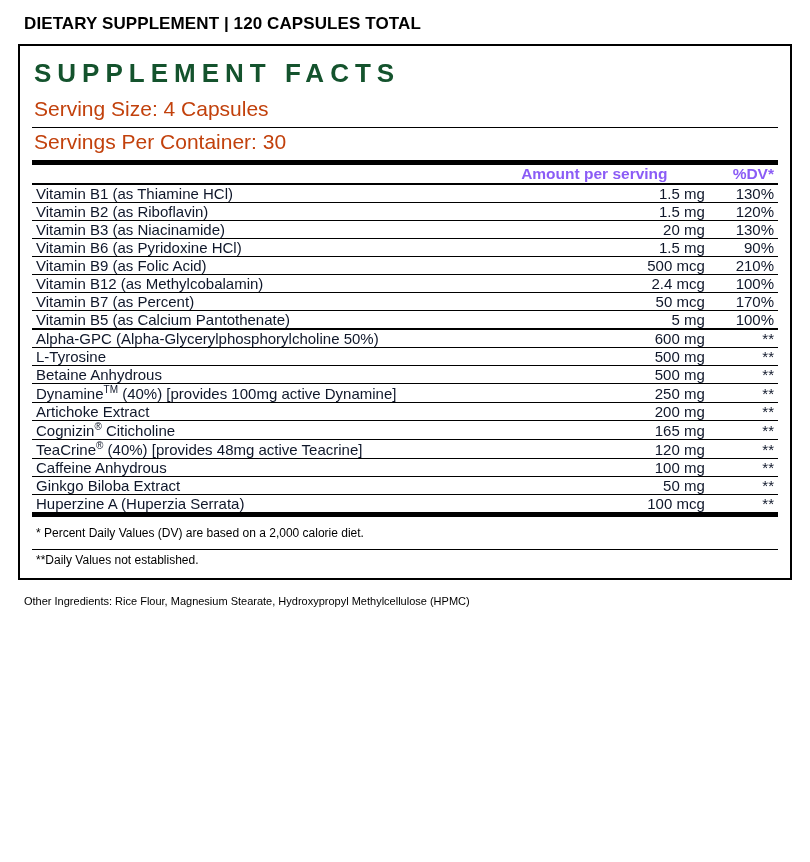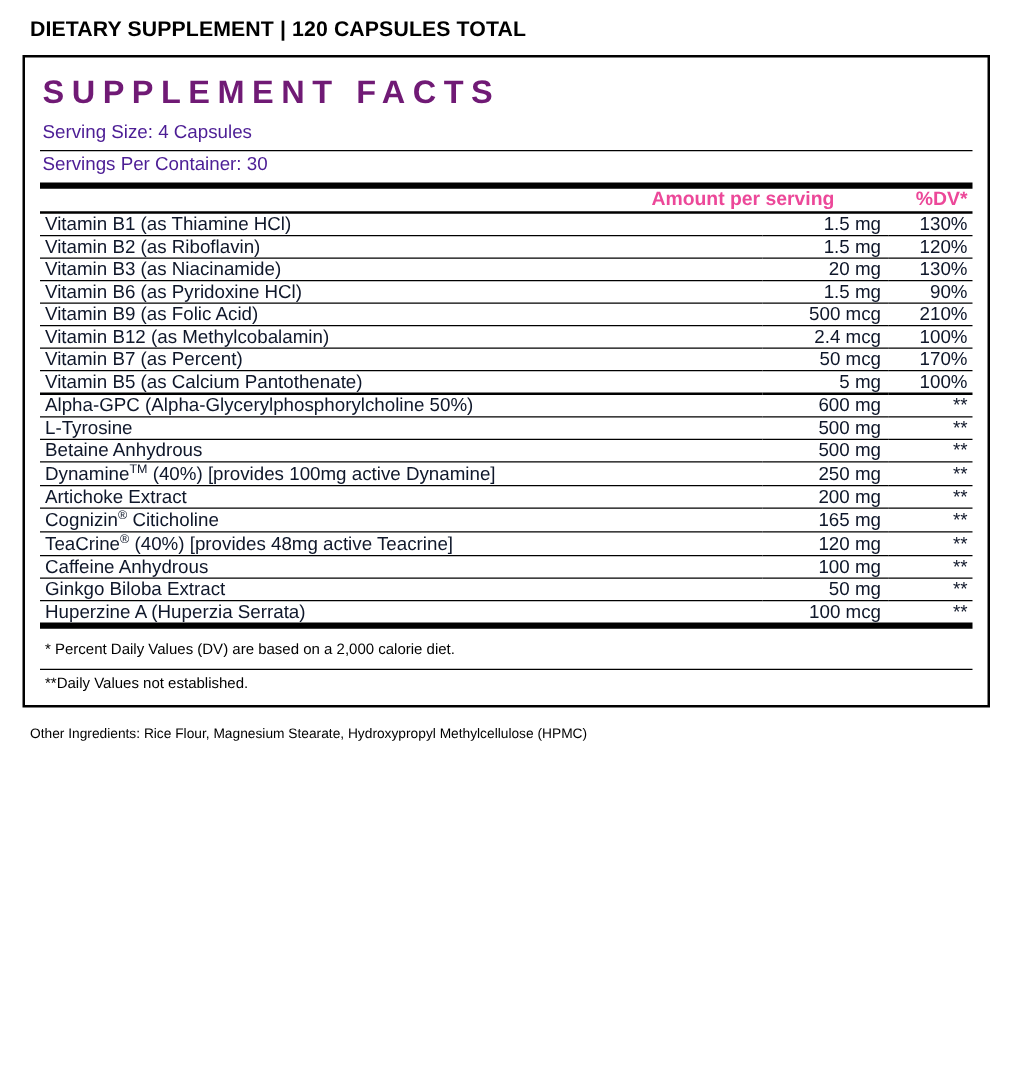--- a/index.html
+++ b/index.html
@@ -32,26 +32,26 @@
     border: 2px solid #000;
     box-sizing: border-box;
     padding: 10px 12px 8px 12px;
     width: 774px;
   }
   .sf-title {
     font-size: 26px;
     font-weight: bold;
     letter-spacing: 6px;
     margin: 2px 0 8px 2px;
-    color: #701a75;
+    color: #14532d;
   }
   .serving-line {
-    font-size: 15px;
+    font-size: 21px;
     margin: 2px 0 0 2px;
-    color: #4c1d95;
+    color: #c2410c;
   }
   .rule-thin {
     border-bottom: 1px solid #000;
     margin: 6px 0 0 0;
   }
   .rule-med {
     border-bottom: 2px solid #000;
     margin: 0;
   }
   .rule-thick {
@@ -65,21 +65,21 @@
   }
   table.facts td, table.facts th {
     padding: 0;
     vertical-align: bottom;
   }
   .hdr-row th {
     font-size: 15.5px;
     font-weight: bold;
     text-align: right;
     padding: 4px 0 5px 0;
-    color: #ec4899;
+    color: #8b5cf6;
   }
   .hdr-row th.blank { width: 52%; }
   .hdr-row th.amt { width: 34%; padding-right: 6px; }
   .hdr-row th.dv  { width: 14%; padding-right: 4px;}
   .nut-row td {
     padding: 5px 0 5px 0;
     border-top: 1px solid #000;
     color: #0f172a;
   }
   .nut-row:first-child td { border-top: none; }

